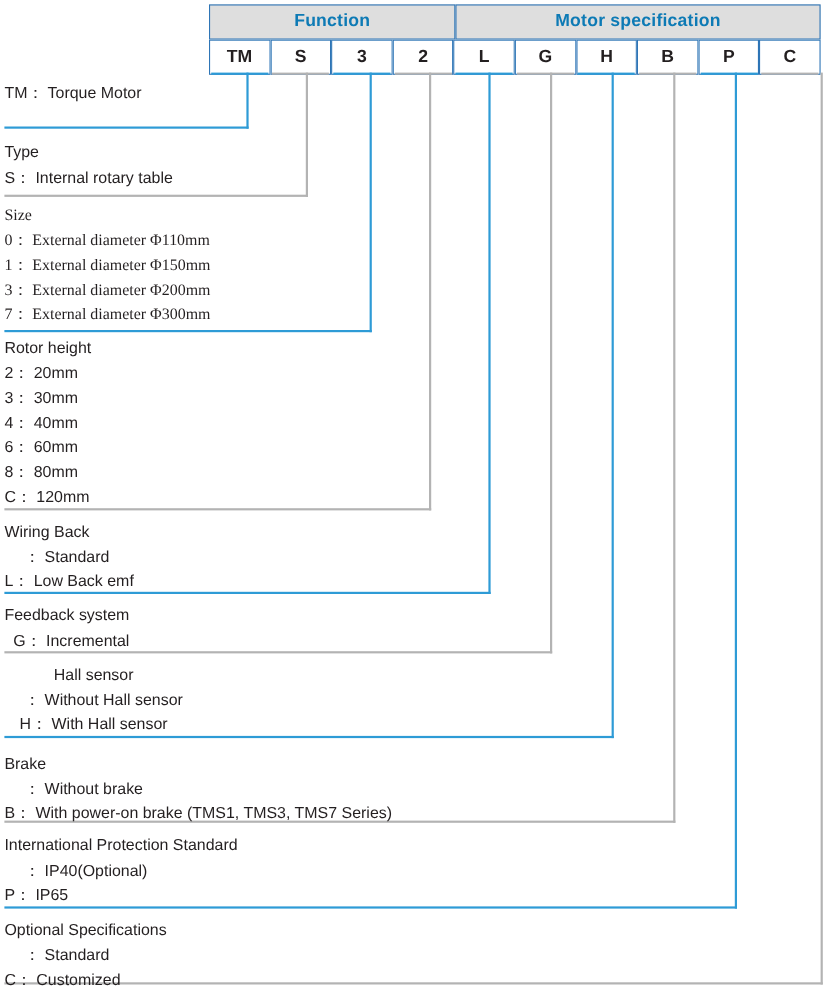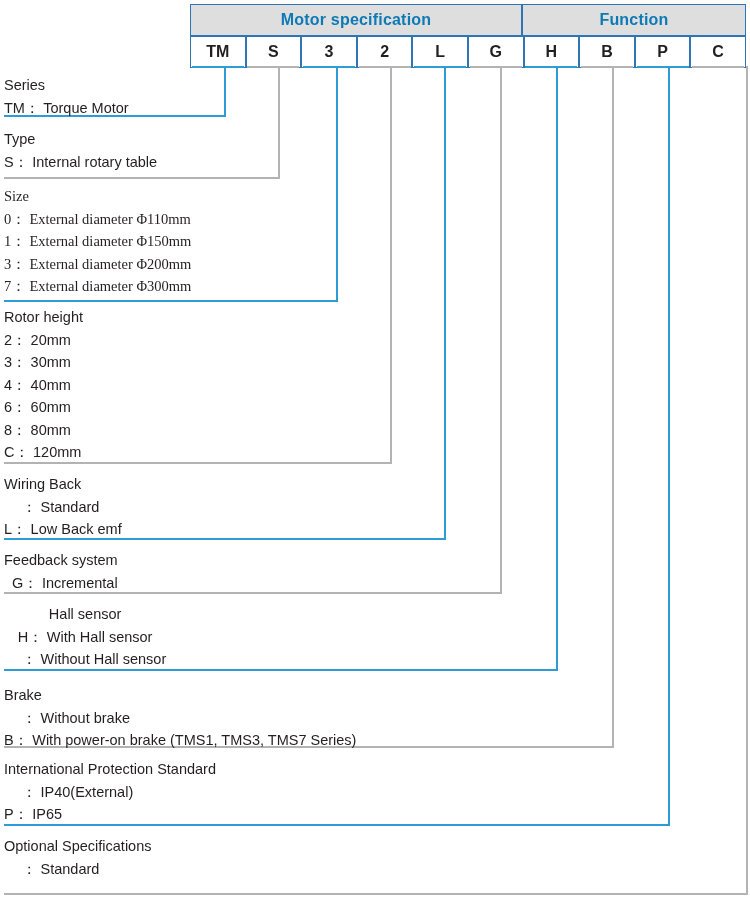--- a/index.html
+++ b/index.html
@@ -45,25 +45,25 @@
   .sec-line{font-size:14.5px;line-height:22.5px;white-space:nowrap;}
   .rule{position:absolute;left:4px;height:2px;}
 </style>
 </head>
 <body>
 
 <div id="stage">
 
   <div class="code-table">
     <div class="grp-row">
+      <div class="grp func">
+        <span>Function</span>
+      </div>
       <div class="grp motor">
         <span>Motor specification</span>
-      </div>
-      <div class="grp func">
-        <span>Function</span>
       </div>
     </div>
     <div class="cell-row">
       <div class="cell">TM</div>
       <div class="cell">S</div>
       <div class="cell">3</div>
       <div class="cell">2</div>
       <div class="cell">L</div>
       <div class="cell">G</div>
       <div class="cell">H</div>
@@ -100,21 +100,20 @@
       <div class="drop" style="left: 612px; top: 66px; height: 682px; background: rgb(179, 179, 179);"></div>
       <div class="rule" style="top: 824px; width: 666px; background: rgb(46, 155, 214);"></div>
       <div class="stub" style="left: 636.6px; top: 66px; width: 52px; background: rgb(46, 155, 214);"></div>
       <div class="drop" style="left: 668px; top: 66px; height: 760px; background: rgb(46, 155, 214);"></div>
       <div class="rule" style="top: 893px; width: 744px; background: rgb(179, 179, 179);"></div>
       <div class="stub" style="left: 692.2px; top: 66px; width: 52px; background: rgb(179, 179, 179);"></div>
       <div class="drop" style="left: 746px; top: 66px; height: 829px; background: rgb(179, 179, 179);"></div>
     </div>
   <div id="sec-layer">
       <div class="section" style="top: 74px;">
-        <div class="sec-title">Series</div>
         <div class="sec-line"><span>TM</span><span>：</span> <span>Torque Motor</span></div>
       </div>
       <div class="section" style="top: 128px;">
         <div class="sec-title">Type</div>
         <div class="sec-line"><span>S</span><span>：</span> <span>Internal rotary table</span></div>
       </div>
       <div class="section" style="top: 185px; font-family: Liberation Serif, serif;">
         <div class="sec-title">Size</div>
         <div class="sec-line"><span>0</span><span>：</span> <span>External diameter Φ110mm</span></div>
         <div class="sec-line"><span>1</span><span>：</span> <span>External diameter Φ150mm</span></div>
@@ -134,32 +133,33 @@
         <div class="sec-title">Wiring Back</div>
         <div class="sec-line"><span style="display: inline-block; width: 18px;"></span><span>：</span> <span>Standard</span></div>
         <div class="sec-line"><span>L</span><span>：</span> <span>Low Back emf</span></div>
       </div>
       <div class="section" style="top: 549px; text-align: right;">
         <div class="sec-title">Feedback system</div>
         <div class="sec-line"><span>G</span><span>：</span> <span>Incremental</span></div>
       </div>
       <div class="section" style="top: 603px; text-align: center;">
         <div class="sec-title">Hall sensor</div>
+        <div class="sec-line"><span style="display: inline-block; width: 18px;"></span><span>：</span> <span>Without Hall sensor</span></div>
         <div class="sec-line"><span>H</span><span>：</span> <span>With Hall sensor</span></div>
-        <div class="sec-line"><span style="display: inline-block; width: 18px;"></span><span>：</span> <span>Without Hall sensor</span></div>
       </div>
       <div class="section" style="top: 684px;">
         <div class="sec-title">Brake</div>
         <div class="sec-line"><span style="display: inline-block; width: 18px;"></span><span>：</span> <span>Without brake</span></div>
         <div class="sec-line"><span>B</span><span>：</span> <span>With power-on brake (TMS1, TMS3, TMS7 Series)</span></div>
       </div>
       <div class="section" style="top: 758px;">
         <div class="sec-title">International Protection Standard</div>
-        <div class="sec-line"><span style="display: inline-block; width: 18px;"></span><span>：</span> <span>IP40(External)</span></div>
+        <div class="sec-line"><span style="display: inline-block; width: 18px;"></span><span>：</span> <span>IP40(Optional)</span></div>
         <div class="sec-line"><span>P</span><span>：</span> <span>IP65</span></div>
       </div>
       <div class="section" style="top: 835px;">
         <div class="sec-title">Optional Specifications</div>
         <div class="sec-line"><span style="display: inline-block; width: 18px;"></span><span>：</span> <span>Standard</span></div>
+        <div class="sec-line"><span>C</span><span>：</span> <span>Customized</span></div>
       </div>
     </div>
 
 </div>
 
 </body></html>

